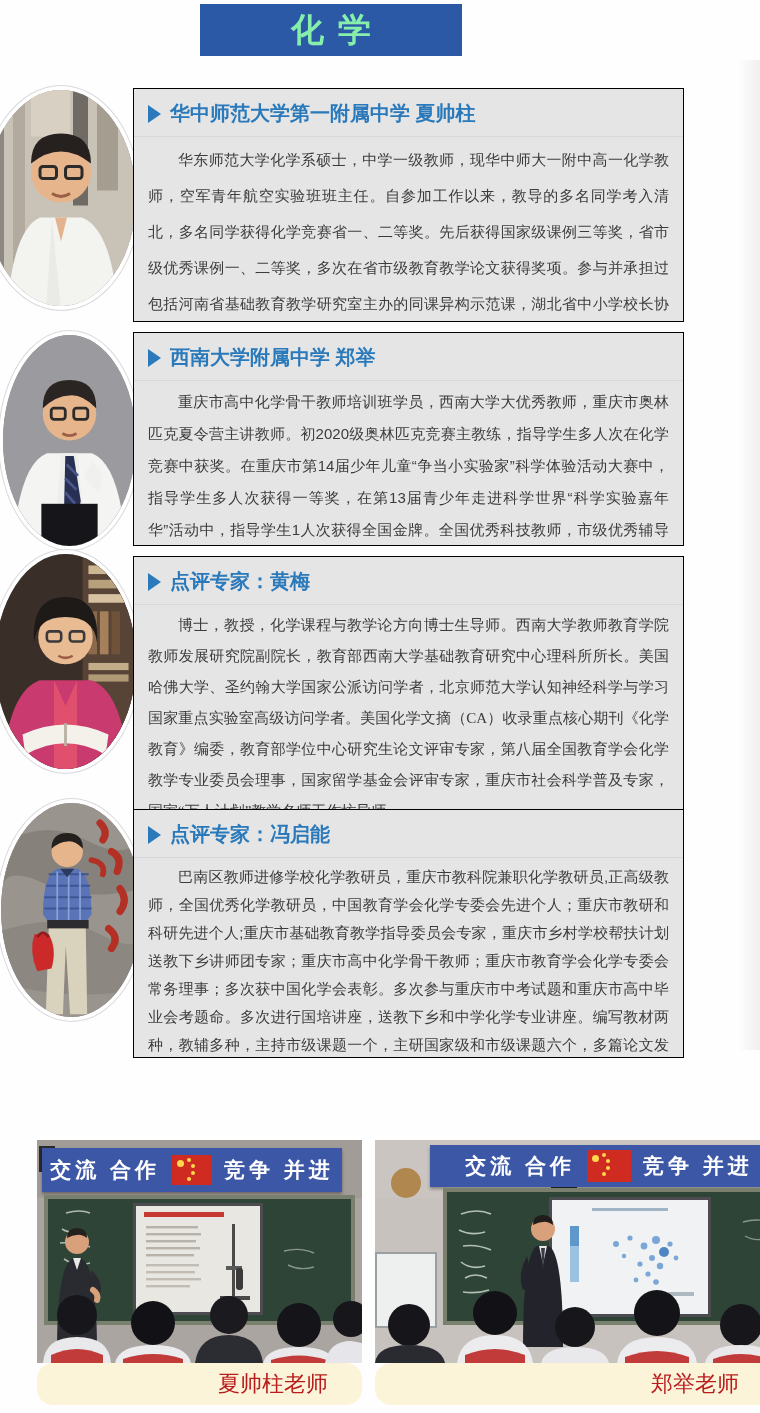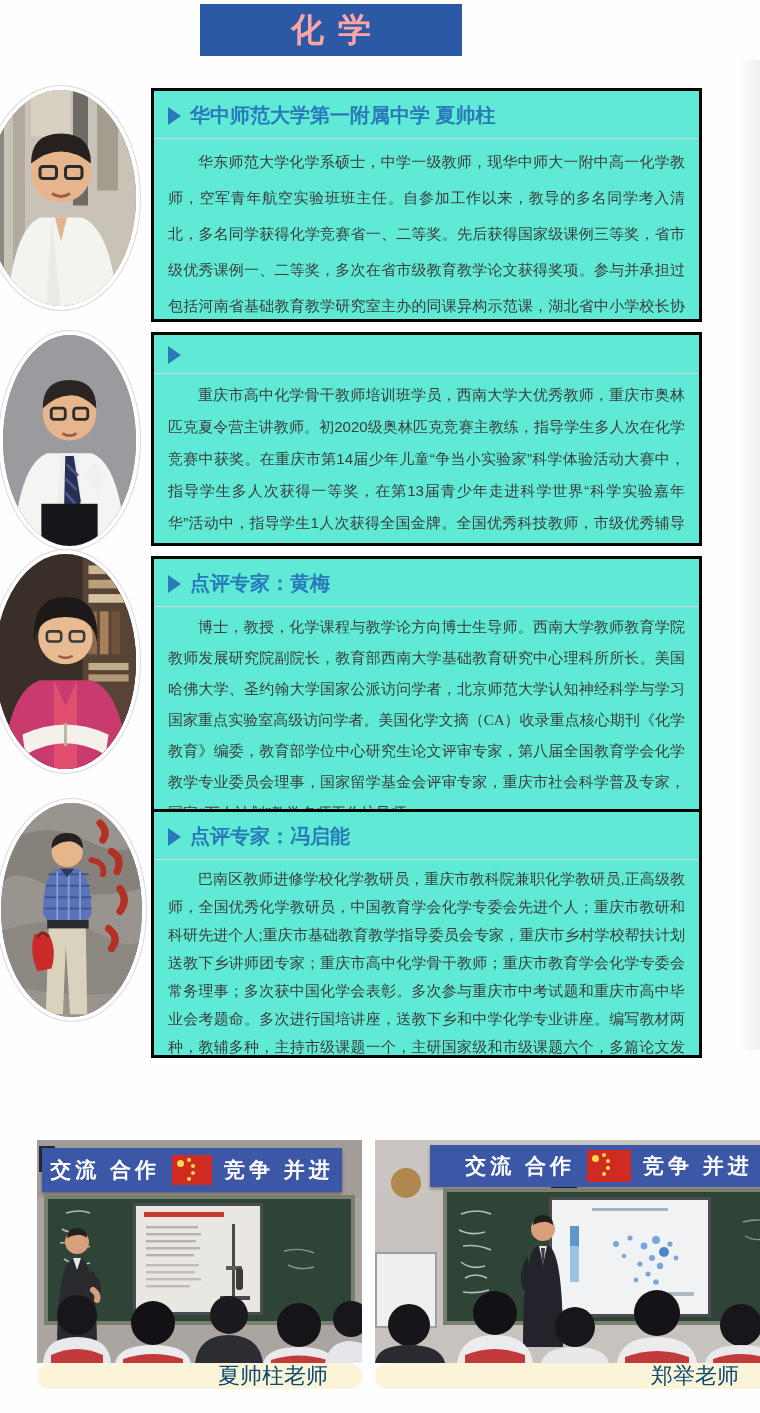--- a/index.html
+++ b/index.html
@@ -6,32 +6,32 @@
   body{
     width:760px;height:1413px;position:relative;background:#fefefe;
     font-family:"Liberation Sans","DejaVu Sans",sans-serif;
     overflow:hidden;
   }
   body::after{content:"";position:absolute;top:60px;right:0;width:22px;height:990px;
     background:linear-gradient(to right,rgba(0,0,0,0),rgba(0,0,0,0.06));pointer-events:none;}
 
   
   .hdr{position:absolute;left:200px;top:4px;width:262px;height:52px;background:#2b59a6;
-    color:#fca5a5;display:flex;align-items:center;justify-content:center;
+    color:#86efac;display:flex;align-items:center;justify-content:center;
     font-size:33px;font-weight:bold;letter-spacing:14px;padding-left:14px;box-sizing:border-box;}
 
   
   .section{position:absolute;left:0;width:760px;}
   .sec1{top:88px;height:234px;}
   .sec2{top:332px;height:214px;}
   .sec3{top:556px;height:275px;font-family:Liberation Serif, serif;}
   .sec4{top:800px;height:249px;margin-top:9px;}
 
-  .info-box{position:absolute;left:151px;width:551px;top:0;bottom:0;box-sizing:border-box;
-    border:3px solid #000000;background:#5eead4;overflow:hidden;}
+  .info-box{position:absolute;left:133px;width:551px;top:0;bottom:0;box-sizing:border-box;
+    border:1px solid #000000;background:#e5e5e5;overflow:hidden;}
   .info-title{display:flex;align-items:center;gap:9px;padding:11px 14px 9px 14px;
     border-bottom:1px solid #d8d8dc;color:#2a79bb;font-size:20px;font-weight:bold;}
   .tri{width:0;height:0;border-left:13px solid #2a79bb;border-top:9px solid transparent;
     border-bottom:9px solid transparent;flex:0 0 auto;}
   .info-body{padding:5px 14px 0 14px;font-size:15px;color:#3c3c3c;text-align:justify;text-indent:2em;}
   .sec1 .info-body{line-height:36px;}
   .sec2 .info-body{line-height:32px;}
   .sec3 .info-body{line-height:31px;}
   .sec4 .info-body{line-height:28px;}
 
@@ -67,21 +67,21 @@
   .flag i:nth-child(3){left:19px;top:9px;}
   .flag i:nth-child(4){left:19px;top:16px;}
   .flag i:nth-child(5){left:15px;top:22px;}
   .board{position:absolute;box-sizing:border-box;background:#2e4436;border:4px solid #79806e;}
   .card-left .board{top:55px;left:7px;width:311px;height:130px;}
   .card-right .board{top:48px;left:68px;width:347px;height:137px;}
   .screen{position:absolute;box-sizing:border-box;border:3px solid #4c4c50;}
   .card-left .screen{left:28%;top:4px;width:43%;height:112px;background:#e9e7e2;}
   .card-right .screen{left:30%;top:5px;width:48%;height:120px;background:#f0f2f3;}
   .whiteboard{position:absolute;background:#eef0f0;border:2px solid #9aa0a2;}
-  .caption{height:26px;background:#fcf4d9;color:#0c4a6e;font-size:22px;
+  .caption{height:42px;background:#fcf4d9;color:#b91c1c;font-size:22px;
     display:flex;align-items:center;justify-content:flex-end;border-radius:16px;}
   .card-left .caption{padding-right:34px;}
   .card-right .caption{padding-right:58px;}
   .scene svg{position:absolute;display:block;}
 </style>
 </head>
 <body>
 
 <div class="hdr">
   <span>化学</span>
@@ -128,20 +128,21 @@
       <circle cx="50" cy="56" r="19" fill="#e7b58c"></circle>
       <path d="M31 52 Q31 32 50 32 Q69 32 69 52 Q59 42 50 43 Q41 43 31 52 Z" fill="#2a2522"></path>
       <rect x="37" y="52" width="10" height="8" rx="2" fill="none" stroke="#2b2b2b" stroke-width="2"></rect>
       <rect x="53" y="52" width="10" height="8" rx="2" fill="none" stroke="#2b2b2b" stroke-width="2"></rect>
       <path d="M45 70 Q50 73 55 70" stroke="#9c5f46" stroke-width="2" fill="none"></path>
     </svg>
   </div>
   <div class="info-box">
     <div class="info-title">
       <span class="tri"></span>
+      <span>西南大学附属中学  郑举</span>
     </div>
     <div class="info-body">重庆市高中化学骨干教师培训班学员，西南大学大优秀教师，重庆市奥林匹克夏令营主讲教师。初2020级奥林匹克竞赛主教练，指导学生多人次在化学竞赛中获奖。在重庆市第14届少年儿童“争当小实验家”科学体验活动大赛中，指导学生多人次获得一等奖，在第13届青少年走进科学世界“科学实验嘉年华”活动中，指导学生1人次获得全国金牌。全国优秀科技教师，市级优秀辅导教师。参与国家级课题一项，参编多部教辅资料，发表论文数篇。</div>
   </div>
 </div>
 
 <div class="section sec3">
   <div class="portrait p3">
     <svg viewBox="0 0 100 150" preserveAspectRatio="xMidYMid slice">
       <rect width="100" height="150" fill="#3a2f28"></rect>
       <rect x="62" y="0" width="38" height="150" fill="#574437"></rect>

